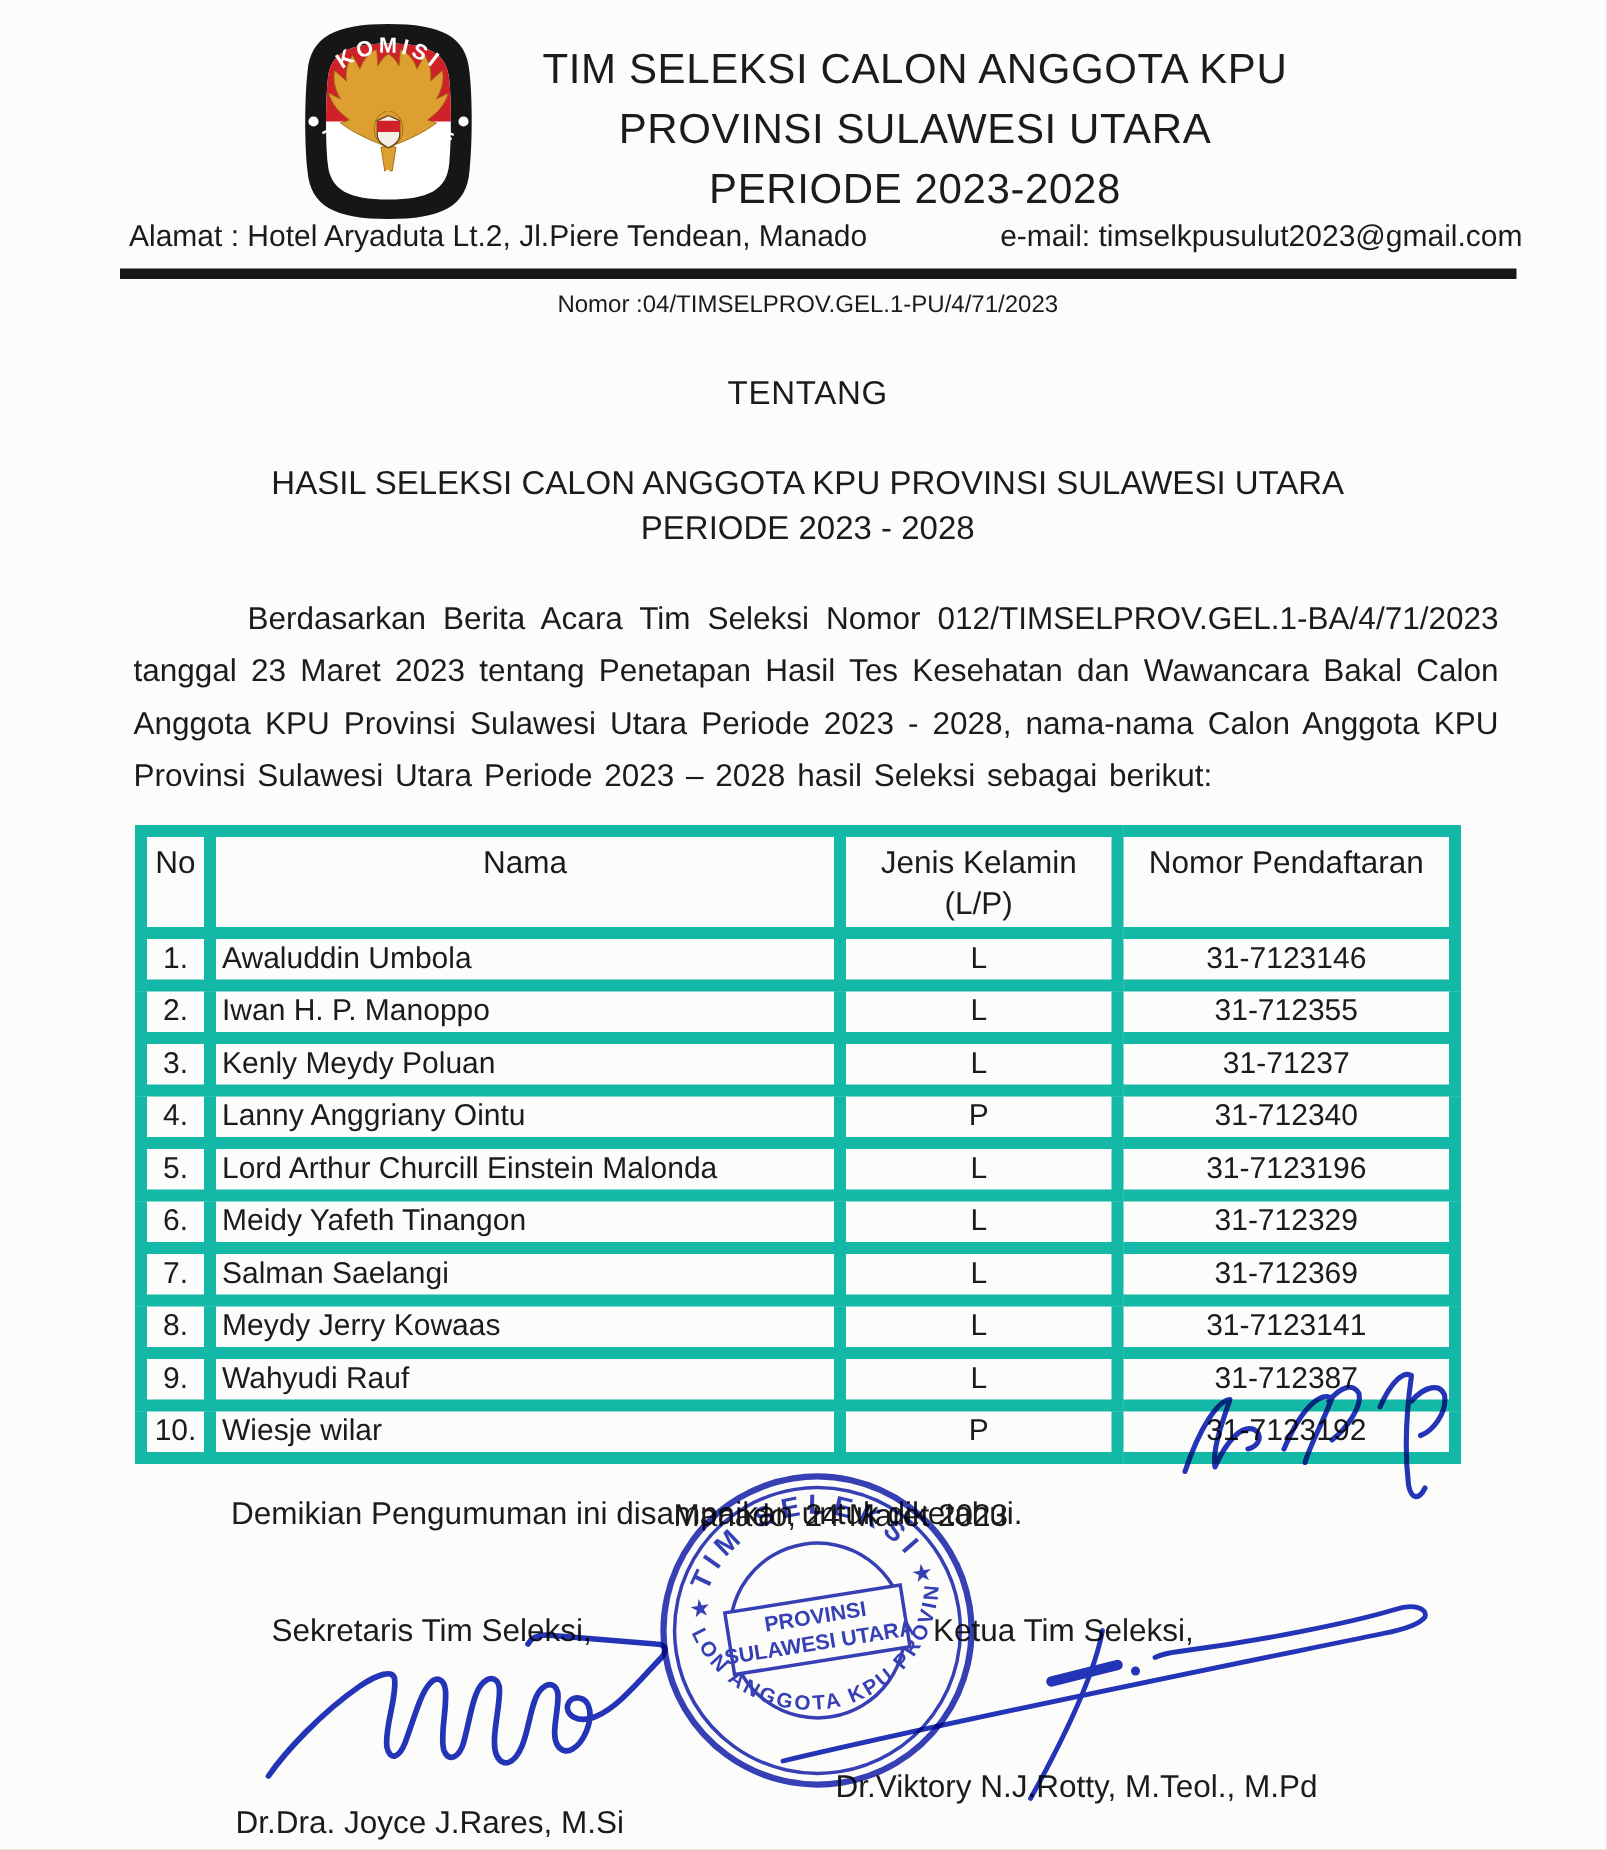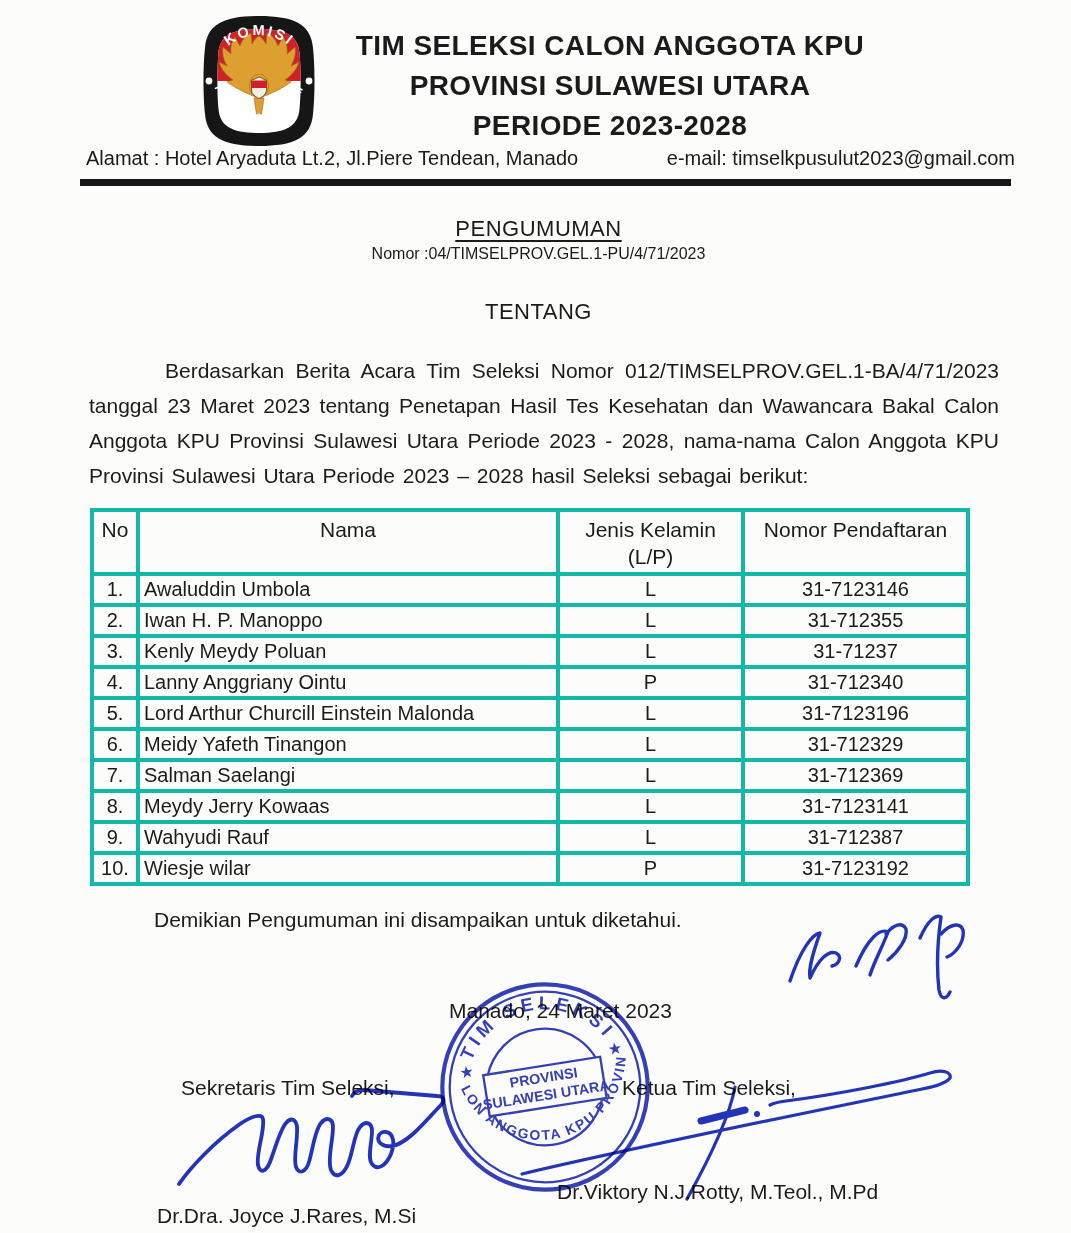--- a/index.html
+++ b/index.html
@@ -10,21 +10,21 @@
     background:#fcfcfa;
     font-family:"Liberation Sans","DejaVu Sans",sans-serif;
     color:#1b1b1b;
     overflow:hidden;
   }
   
   .doc-header{position:relative;height:192px;}
   .kpu-logo{position:absolute;left:198px;top:14px;width:122px;height:134px;}
   .org-title{
     position:absolute;left:330px;width:560px;top:26px;
-    text-align:center;font-weight:bold;font-size:28px;line-height:40px;letter-spacing:.4px;
+    text-align:center;font-weight:normal;font-size:28px;line-height:40px;letter-spacing:.4px;
   }
   .address-row{
     position:absolute;left:86px;right:56px;top:147px;
     display:flex;justify-content:space-between;font-size:20px;align-items:center;
   }
   .header-rule{position:absolute;left:80px;right:60px;top:179px;height:7px;background:var(--rule-black,#171717);}
   
   .doc-main{padding:0 72px 0 78px;}
   .center{text-align:center;}
   .ann-title{margin-top:24px;font-size:22px;letter-spacing:.5px;
@@ -34,21 +34,21 @@
   .ann-subject{margin-top:32px;font-size:22px;line-height:30px;}
   .body-par{
     margin:28px 0 0 11px;font-size:21px;line-height:35px;
     text-align:justify;text-indent:76px;word-spacing:2px;
   }
   
   table.results{
     margin:15px 0 0 12px;width:876px;
     border-collapse:collapse;font-size:20px;table-layout:fixed;
   }
-  table.results th,table.results td{border:4px solid #14b8a6;}
+  table.results th,table.results td{border:8px solid #14b8a6;}
   table.results th{
     font-weight:normal;font-size:21px;vertical-align:top;
     padding:4px 2px 2px 2px;height:52px;text-align:center;line-height:27px;
   }
   col.c1{width:46px}col.c2{width:420px}col.c3{width:185px}col.c4{width:225px}
   table.results td{height:25px;padding:1px 4px;}
   td.c-no{text-align:center;}
   td.c-nama{padding-left:12px;}
   td.c-jk,td.c-nomor{text-align:center;}
   
@@ -118,23 +118,26 @@
     </div>
 
     <div class="address-row">
       <span>Alamat : Hotel Aryaduta Lt.2, Jl.Piere Tendean, Manado</span>
       <span>e-mail: timselkpusulut2023@gmail.com</span>
     </div>
     <div class="header-rule"></div>
   </header>
 
   <main class="doc-main">
-    <div class="center ann-title">PENGUMUMAN</div>
     <div class="center ann-number">Nomor :04/TIMSELPROV.GEL.1-PU/4/71/2023</div>
     <div class="center ann-about">TENTANG</div>
+    <div class="center ann-subject">
+      <div>HASIL SELEKSI CALON ANGGOTA KPU PROVINSI SULAWESI UTARA</div>
+      <div>PERIODE 2023 - 2028</div>
+    </div>
 
     <p class="body-par">Berdasarkan Berita Acara Tim Seleksi Nomor 012/TIMSELPROV.GEL.1-BA/4/71/2023 tanggal 23 Maret 2023 tentang Penetapan Hasil Tes Kesehatan dan Wawancara Bakal Calon Anggota KPU Provinsi Sulawesi Utara Periode 2023 - 2028, nama-nama Calon Anggota KPU Provinsi Sulawesi Utara Periode 2023 – 2028 hasil Seleksi sebagai berikut:</p>
 
     <table class="results">
       <colgroup>
           <col class="c1">
           <col class="c2">
           <col class="c3">
           <col class="c4">
         </colgroup>

